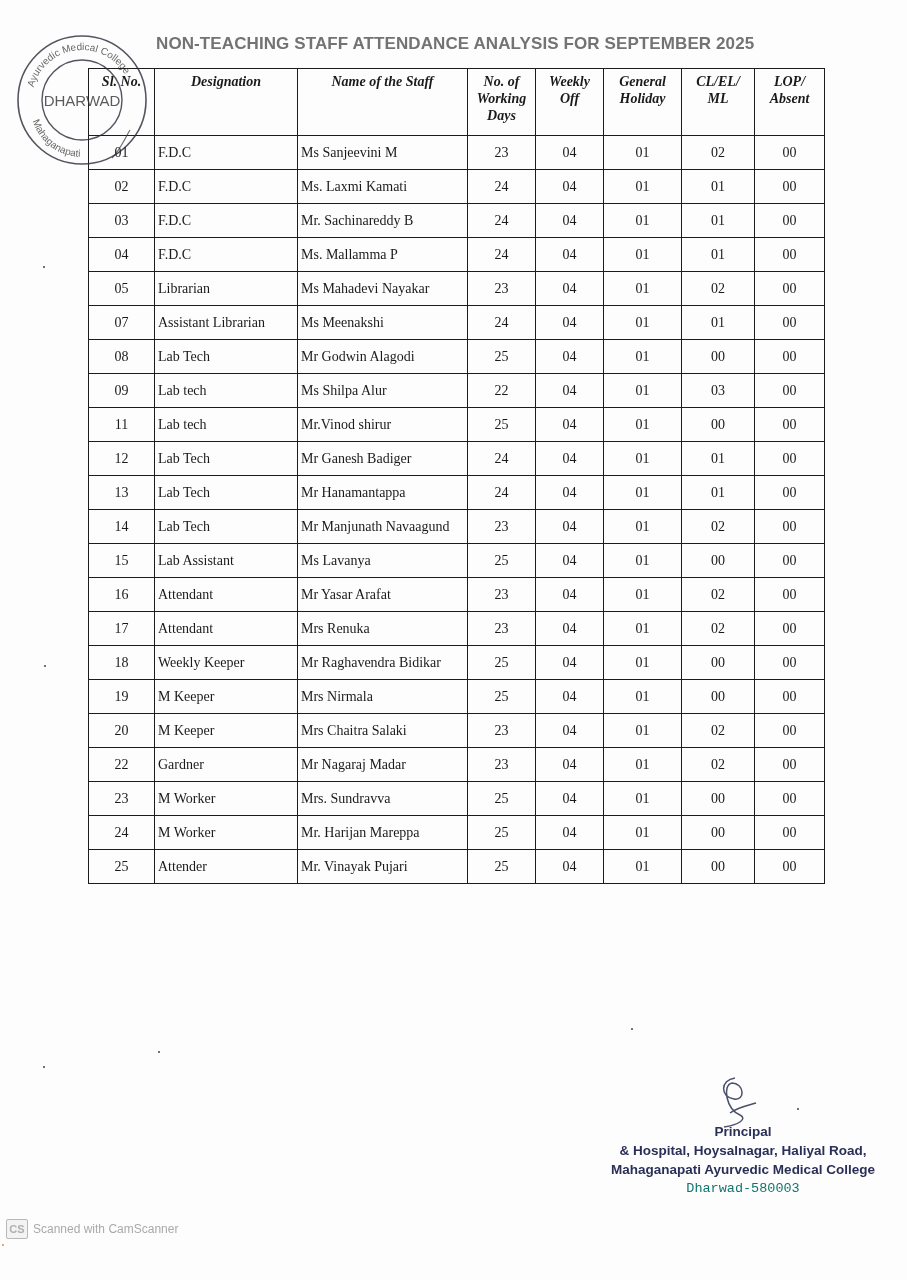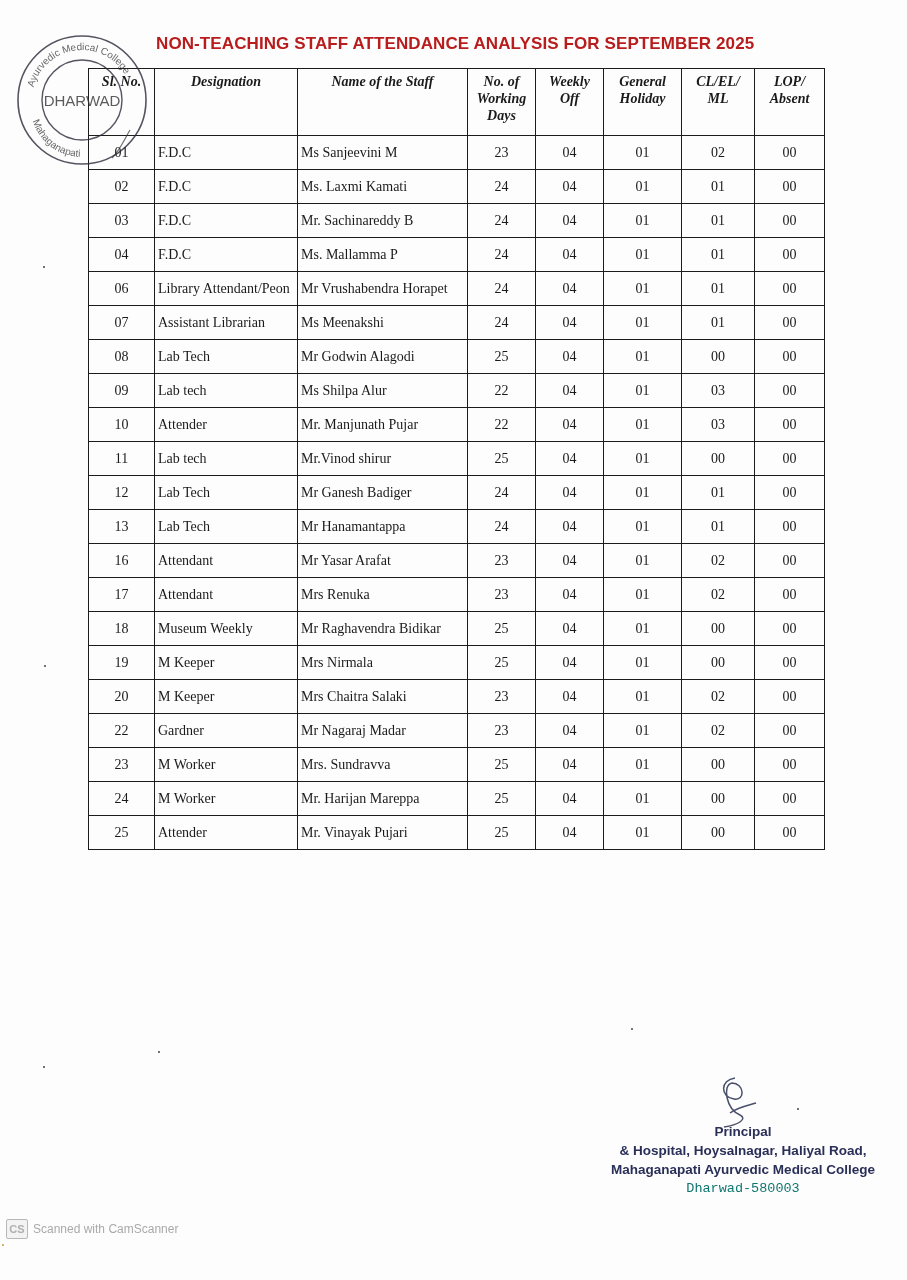--- a/index.html
+++ b/index.html
@@ -3,21 +3,21 @@
 <meta charset="utf-8">
 <style>
   html, body { margin: 0; padding: 0; }
   body {
     width: 907px; height: 1280px; background: #fdfdfd; position: relative; overflow: hidden;
     font-family: "Liberation Serif", serif; color: #1a1a1a;
   }
   .title {
     position: absolute; left: 156px; top: 34px;
     font-family: "Liberation Sans", sans-serif; font-weight: bold; font-size: 17px;
-    letter-spacing: 0.1px; color: #b91c1c;
+    letter-spacing: 0.1px; color: #737373;
   }
   table.att {
     position: absolute; left: 88px; top: 68px;
     border-collapse: collapse; table-layout: fixed;
   }
   table.att th, table.att td {
     border: 1.6px solid #1c1c1c; padding: 0 3px; font-size: 14px;
   }
   table.att th {
     font-weight: bold; vertical-align: top; text-align: center; line-height: 17px;
@@ -122,27 +122,27 @@
         <td class="c">04</td>
         <td class="l">F.D.C</td>
         <td class="l">Ms. Mallamma P</td>
         <td class="c">24</td>
         <td class="c">04</td>
         <td class="c">01</td>
         <td class="c">01</td>
         <td class="c">00</td>
       </tr>
       <tr>
-        <td class="c">06</td>
-        <td class="l">Library Attendant/Peon</td>
-        <td class="l">Mr Vrushabendra Horapet</td>
-        <td class="c">24</td>
-        <td class="c">04</td>
-        <td class="c">01</td>
-        <td class="c">01</td>
+        <td class="c">05</td>
+        <td class="l">Librarian</td>
+        <td class="l">Ms Mahadevi Nayakar</td>
+        <td class="c">23</td>
+        <td class="c">04</td>
+        <td class="c">01</td>
+        <td class="c">02</td>
         <td class="c">00</td>
       </tr>
       <tr>
         <td class="c">07</td>
         <td class="l">Assistant Librarian</td>
         <td class="l">Ms Meenakshi</td>
         <td class="c">24</td>
         <td class="c">04</td>
         <td class="c">01</td>
         <td class="c">01</td>
@@ -162,30 +162,20 @@
         <td class="c">09</td>
         <td class="l">Lab tech</td>
         <td class="l">Ms Shilpa Alur</td>
         <td class="c">22</td>
         <td class="c">04</td>
         <td class="c">01</td>
         <td class="c">03</td>
         <td class="c">00</td>
       </tr>
       <tr>
-        <td class="c">10</td>
-        <td class="l">Attender</td>
-        <td class="l">Mr. Manjunath Pujar</td>
-        <td class="c">22</td>
-        <td class="c">04</td>
-        <td class="c">01</td>
-        <td class="c">03</td>
-        <td class="c">00</td>
-      </tr>
-      <tr>
         <td class="c">11</td>
         <td class="l">Lab tech</td>
         <td class="l">Mr.Vinod shirur</td>
         <td class="c">25</td>
         <td class="c">04</td>
         <td class="c">01</td>
         <td class="c">00</td>
         <td class="c">00</td>
       </tr>
       <tr>
@@ -202,20 +192,40 @@
         <td class="c">13</td>
         <td class="l">Lab Tech</td>
         <td class="l">Mr Hanamantappa</td>
         <td class="c">24</td>
         <td class="c">04</td>
         <td class="c">01</td>
         <td class="c">01</td>
         <td class="c">00</td>
       </tr>
       <tr>
+        <td class="c">14</td>
+        <td class="l">Lab Tech</td>
+        <td class="l">Mr Manjunath Navaagund</td>
+        <td class="c">23</td>
+        <td class="c">04</td>
+        <td class="c">01</td>
+        <td class="c">02</td>
+        <td class="c">00</td>
+      </tr>
+      <tr>
+        <td class="c">15</td>
+        <td class="l">Lab Assistant</td>
+        <td class="l">Ms Lavanya</td>
+        <td class="c">25</td>
+        <td class="c">04</td>
+        <td class="c">01</td>
+        <td class="c">00</td>
+        <td class="c">00</td>
+      </tr>
+      <tr>
         <td class="c">16</td>
         <td class="l">Attendant</td>
         <td class="l">Mr Yasar Arafat</td>
         <td class="c">23</td>
         <td class="c">04</td>
         <td class="c">01</td>
         <td class="c">02</td>
         <td class="c">00</td>
       </tr>
       <tr>
@@ -223,21 +233,21 @@
         <td class="l">Attendant</td>
         <td class="l">Mrs Renuka</td>
         <td class="c">23</td>
         <td class="c">04</td>
         <td class="c">01</td>
         <td class="c">02</td>
         <td class="c">00</td>
       </tr>
       <tr>
         <td class="c">18</td>
-        <td class="l">Museum Weekly</td>
+        <td class="l">Weekly Keeper</td>
         <td class="l">Mr Raghavendra Bidikar</td>
         <td class="c">25</td>
         <td class="c">04</td>
         <td class="c">01</td>
         <td class="c">00</td>
         <td class="c">00</td>
       </tr>
       <tr>
         <td class="c">19</td>
         <td class="l">M Keeper</td>

